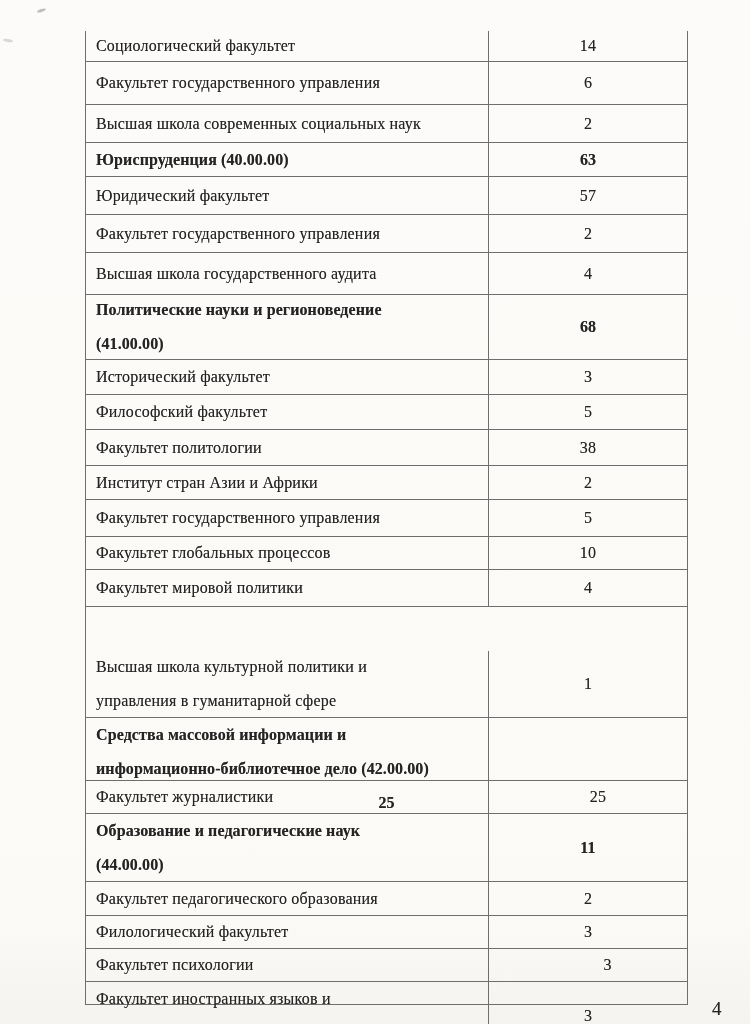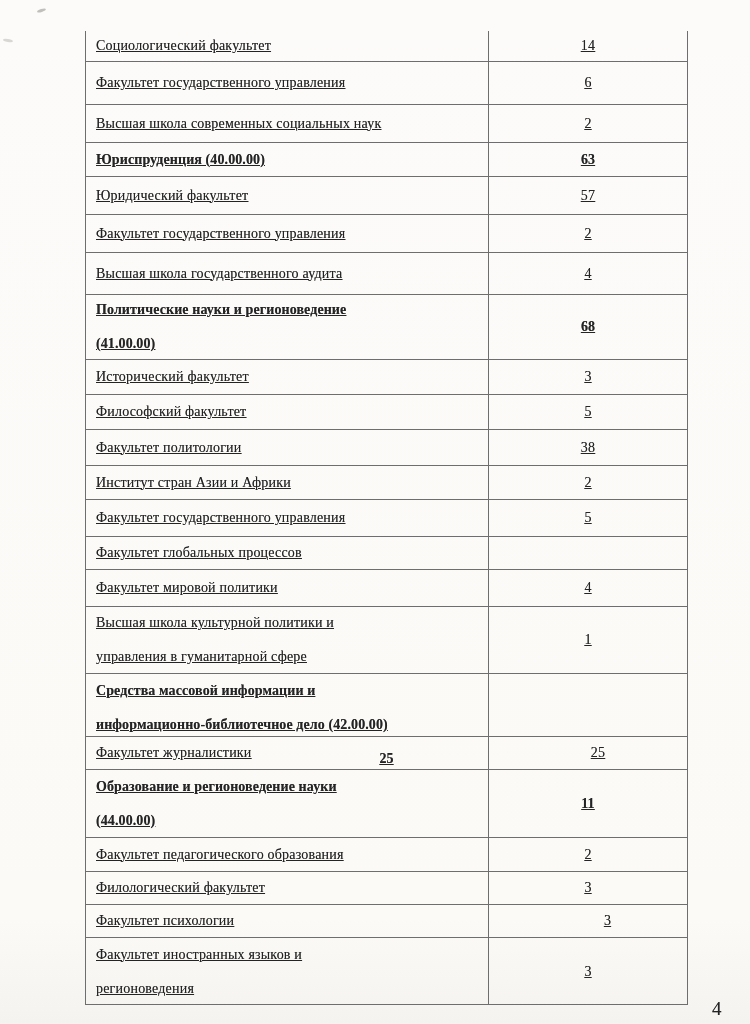--- a/index.html
+++ b/index.html
@@ -38,25 +38,24 @@
   .row{
     display:flex;
     box-sizing:border-box;
     border-bottom:1px solid var(--line);
     flex:0 0 auto;
   }
   .row:last-child{border-bottom:none;}
   .cell{
     box-sizing:border-box;
     display:flex;align-items:center;
-    font-size:14px;
+    font-size:16px;
     letter-spacing:.2px;
     line-height:34px;
     text-shadow:0 0 .5px rgba(45,45,45,.55);
-    text-decoration:underline;
   }
   .name{
     width:403px;
     border-right:1px solid var(--line);
     padding-left:10px;padding-right:6px;
     white-space:pre-line;
   }
   .val{
     flex:1;
     justify-content:center;
@@ -138,46 +137,47 @@
     <div class="cell val">2</div>
   </div>
 
   <div class="row" style="height: 37px;">
     <div class="cell name">Факультет государственного управления</div>
     <div class="cell val">5</div>
   </div>
 
   <div class="row" style="height: 33px;">
     <div class="cell name">Факультет глобальных процессов</div>
+    <div class="cell val">10</div>
   </div>
 
   <div class="row" style="height: 37px;">
     <div class="cell name">Факультет мировой политики</div>
     <div class="cell val">4</div>
   </div>
 
-  <div class="row" style="height: 67px;">
+  <div class="row" style="height: 67px; margin-top: 44px;">
     <div class="cell name">Высшая школа культурной политики и
 управления в гуманитарной сфере</div>
     <div class="cell val">1</div>
   </div>
 
   <div class="row bold" style="height: 63px; flex-direction: column;">
     <div class="cell name">Средства массовой информации и
 информационно-библиотечное дело (42.00.00)</div>
     <div class="cell val">25</div>
   </div>
 
   <div class="row" style="height: 33px; gap: 20px;">
     <div class="cell name">Факультет журналистики</div>
     <div class="cell val">25</div>
   </div>
 
   <div class="row bold" style="height: 68px;">
-    <div class="cell name">Образование и регионоведение науки
+    <div class="cell name">Образование и педагогические наук
 (44.00.00)</div>
     <div class="cell val">11</div>
   </div>
 
   <div class="row" style="height: 34px;">
     <div class="cell name">Факультет педагогического образования</div>
     <div class="cell val">2</div>
   </div>
 
   <div class="row" style="height: 33px;">

